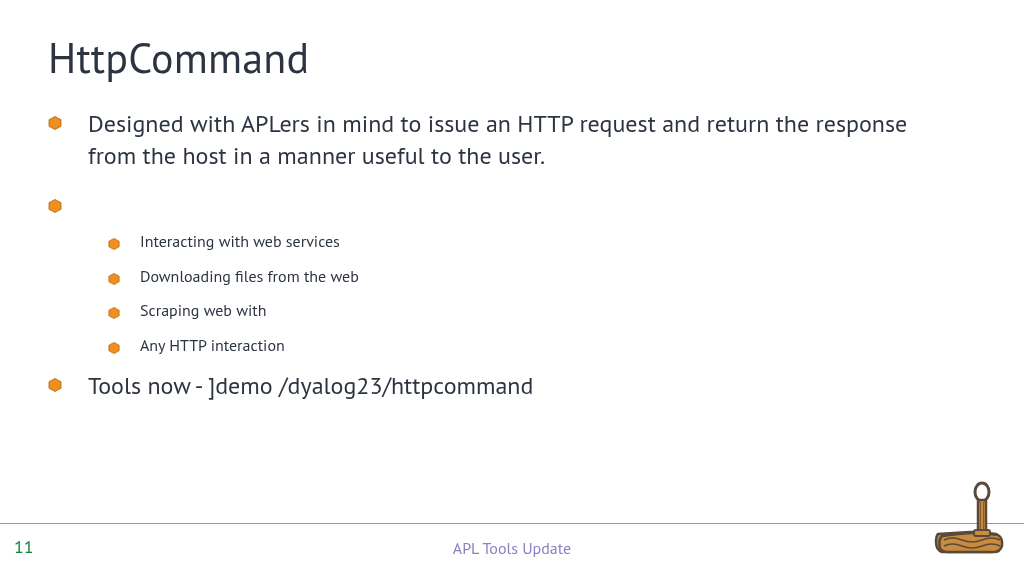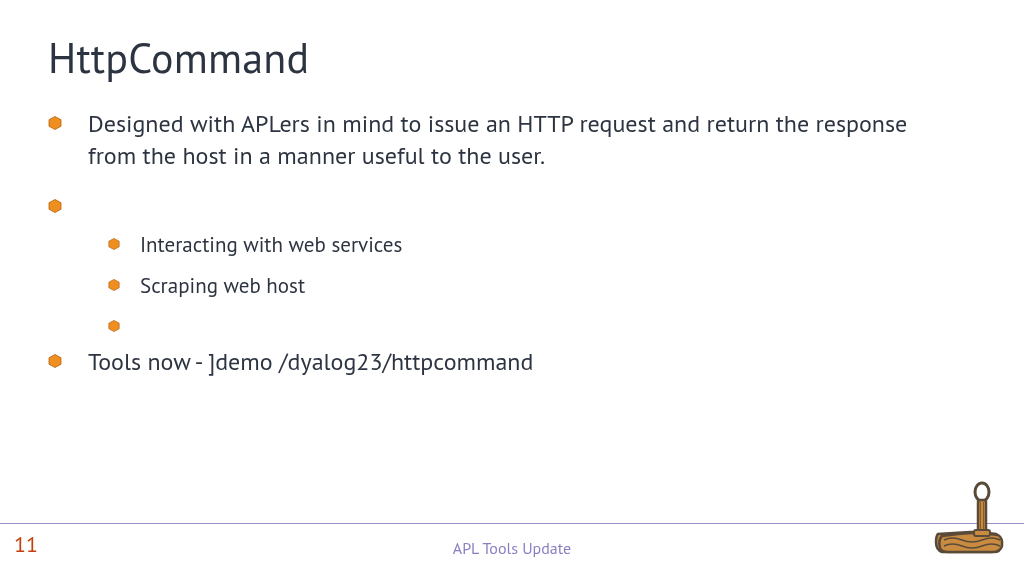--- a/index.html
+++ b/index.html
@@ -6,24 +6,24 @@
   html, body { width: 1024px; height: 576px; overflow: hidden; background: #fff; font-family: "Segoe UI", "PT Sans", "Helvetica Neue", Arial, sans-serif; color: #2d3441; }
   .slide { position: relative; width: 1024px; height: 568px; }
   .title { position: absolute; left: 48px; top: 30px; font-size: 42px; font-weight: 400; color: #2d3441; letter-spacing: 0.2px; }
   .body { position: absolute; left: 48px; top: 108px; right: 64px; }
   .b1 { display: flex; align-items: flex-start; margin-bottom: 18px; }
   .b1 .hex { flex: 0 0 auto; margin-top: 8px; margin-right: 26px; }
   .b1 .txt { font-size: 24px; line-height: 1.35; color: #2d3441; font-weight: 400; }
   .b2-wrap { margin-left: 60px; margin-top: 2px; margin-bottom: 14px; }
   .b2 { display: flex; align-items: flex-start; margin-bottom: 14px; }
   .b2 .hex { flex: 0 0 auto; margin-top: 7px; margin-right: 20px; }
-  .b2 .txt { font-size: 21px; line-height: 1.3; color: #2d3441; font-weight: 400; }
+  .b2 .txt { font-size: 16px; line-height: 1.3; color: #2d3441; font-weight: 400; }
   .hex svg { display: block; }
   .footer-line { position: absolute; left: 0; right: 0; bottom: 44px; height: 1px; background: #9a8fc4; }
-  .page-num { position: absolute; left: 14px; bottom: 10px; font-size: 22px; color: #c2410c; font-weight: 400; }
+  .page-num { position: absolute; left: 14px; bottom: 10px; font-size: 18px; color: #15803d; font-weight: 400; }
   .footer-title { position: absolute; left: 0; right: 0; bottom: 10px; text-align: center; font-size: 16px; color: #8c7fc1; font-weight: 400; }
   .hammer { position: absolute; right: 18px; bottom: 6px; }
 </style>
 </head>
 <body>
 
 <div class="slide">
 
   <div class="title">HttpCommand</div>
 
@@ -54,28 +54,37 @@
             </svg>
         </span>
         <span class="txt">Interacting with web services</span>
       </div>
       <div class="b2">
         <span class="hex">
           <svg width="12" height="12" viewBox="0 0 14 14">
               <polygon points="7,0.5 13,3.75 13,10.25 7,13.5 1,10.25 1,3.75" fill="#ef8f1f" stroke="#b65f0c" stroke-width="0.8"></polygon>
             </svg>
         </span>
-        <span class="txt">Scraping web host</span>
+        <span class="txt">Downloading files from the web</span>
       </div>
       <div class="b2">
         <span class="hex">
           <svg width="12" height="12" viewBox="0 0 14 14">
               <polygon points="7,0.5 13,3.75 13,10.25 7,13.5 1,10.25 1,3.75" fill="#ef8f1f" stroke="#b65f0c" stroke-width="0.8"></polygon>
             </svg>
         </span>
+        <span class="txt">Scraping web with</span>
+      </div>
+      <div class="b2">
+        <span class="hex">
+          <svg width="12" height="12" viewBox="0 0 14 14">
+              <polygon points="7,0.5 13,3.75 13,10.25 7,13.5 1,10.25 1,3.75" fill="#ef8f1f" stroke="#b65f0c" stroke-width="0.8"></polygon>
+            </svg>
+        </span>
+        <span class="txt">Any HTTP interaction</span>
       </div>
     </div>
 
     <div class="b1">
       <span class="hex">
         <svg width="14" height="14" viewBox="0 0 14 14">
             <polygon points="7,0.5 13,3.75 13,10.25 7,13.5 1,10.25 1,3.75" fill="#ef8f1f" stroke="#b65f0c" stroke-width="0.8"></polygon>
           </svg>
       </span>
       <span class="txt">Tools now - ]demo /dyalog23/httpcommand</span>

